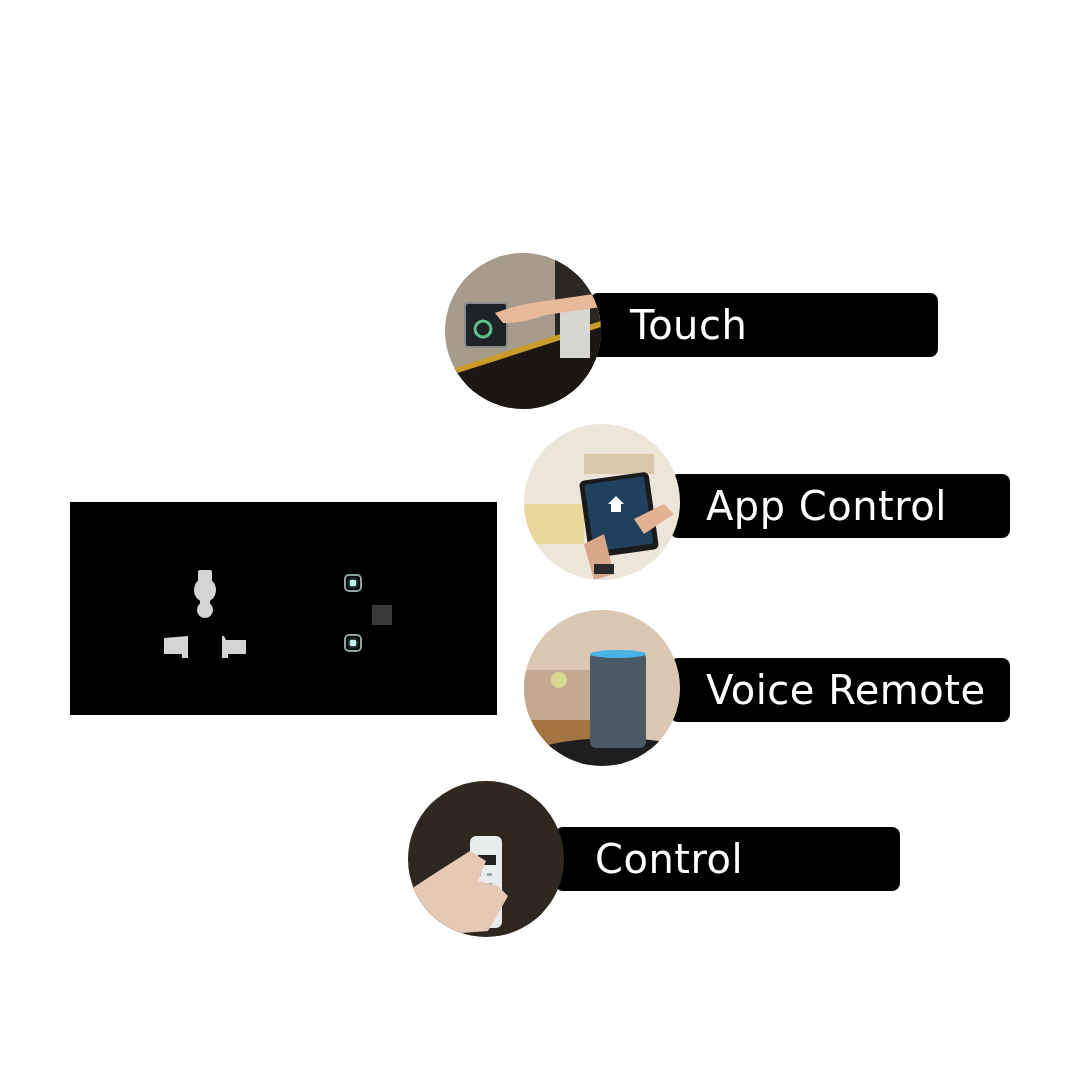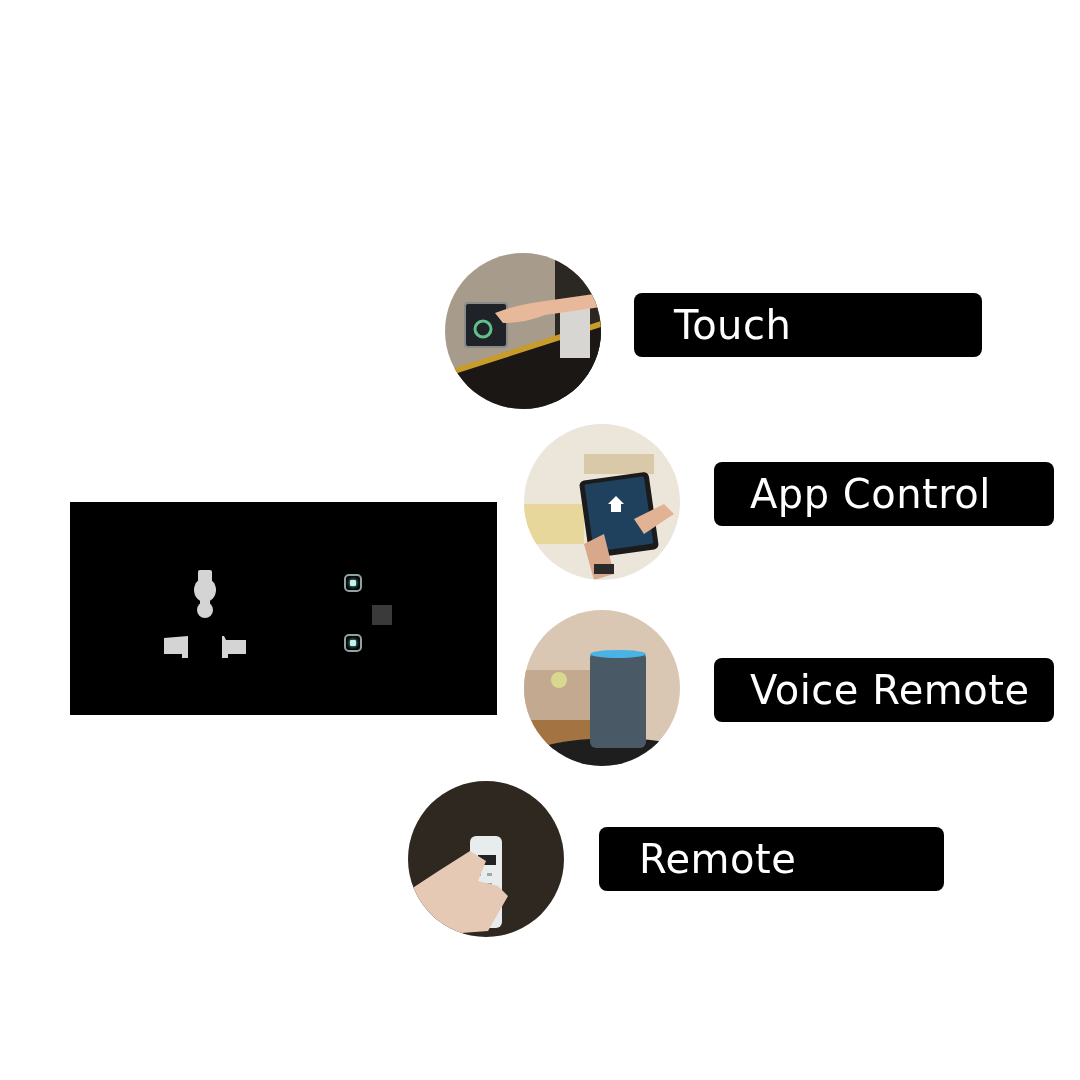--- a/index.html
+++ b/index.html
@@ -21,21 +21,21 @@
   .sw-btn::after {
     content: ""; position: absolute; left: 4px; top: 4px; width: 6px; height: 6px;
     background: #bff5ee; border-radius: 1px; box-shadow: 0 0 4px #9ff0e6;
   }
   .sw-sq { position: absolute; width: 20px; height: 20px; background: #3a3a3a; }
 
   .feature { position: absolute; }
   .bar {
     position: absolute; background: #000000; border-radius: 8px;
     color: #ffffff; font-size: 40px; line-height: 64px; height: 64px;
-    box-sizing: border-box; white-space: nowrap; letter-spacing: 0.5px; margin-left: 44px;
+    box-sizing: border-box; white-space: nowrap; letter-spacing: 0.5px;
   }
   .bubble {
     position: absolute; width: 156px; height: 156px; border-radius: 50%;
     overflow: hidden;
   }
   .bubble svg { width: 100%; height: 100%; display: block; }
 </style>
 </head>
 <body>
 
@@ -67,21 +67,21 @@
       <polygon points="0,118 156,68 156,74 0,124" fill="#c99b2a"></polygon>
       <rect x="20" y="50" width="42" height="44" rx="3" fill="#1f2227" stroke="#8a8a8a" stroke-width="2"></rect>
       <circle cx="38" cy="76" r="8" fill="none" stroke="#5fc08c" stroke-width="3"></circle>
       <rect x="115" y="55" width="30" height="50" fill="#d8d6d2"></rect>
       <path d="M50 60 Q70 52 100 48 L156 40 L156 54 L100 62 Q80 70 58 70 Z" fill="#e7b99a"></path>
     </svg>
   </div>
 </div>
 
 <div class="feature">
-  <div class="bar" style="left:670px; top:462px; width:340px; padding-left:36px;">App Control</div>
+  <div class="bar" style="left:670px; top:474px; width:340px; padding-left:36px;">App Control</div>
   <div class="bubble" style="left:524px; top:424px;">
     <svg viewBox="0 0 156 156">
       <rect width="156" height="156" fill="#ece6da"></rect>
       <rect x="0" y="80" width="60" height="40" fill="#e8d79a"></rect>
       <rect x="60" y="30" width="70" height="20" fill="#d9c9a8"></rect>
       <rect x="60" y="52" width="70" height="78" rx="5" fill="#1b1b1b" transform="rotate(-8 95 91)"></rect>
       <rect x="65" y="56" width="60" height="68" rx="2" fill="#20415e" transform="rotate(-8 95 91)"></rect>
       <polygon points="92,72 100,80 84,80" fill="#ffffff"></polygon>
       <rect x="87" y="80" width="10" height="8" fill="#ffffff"></rect>
       <path d="M110 95 L140 80 L150 90 L120 110 Z" fill="#e1b394"></path>
@@ -100,21 +100,21 @@
       <circle cx="35" cy="70" r="8" fill="#d8d98f"></circle>
       <rect x="0" y="110" width="70" height="30" fill="#a37442"></rect>
       <ellipse cx="90" cy="150" rx="90" ry="22" fill="#1e1e1e"></ellipse>
       <rect x="66" y="42" width="56" height="96" rx="6" fill="#4a5966"></rect>
       <ellipse cx="94" cy="44" rx="28" ry="4" fill="#4ab3e6"></ellipse>
     </svg>
   </div>
 </div>
 
 <div class="feature">
-  <div class="bar" style="left:555px; top:827px; width:345px; padding-left:40px;">Remote</div>
+  <div class="bar" style="left:555px; top:827px; width:345px; padding-left:40px;">Control</div>
   <div class="bubble" style="left:408px; top:781px;">
     <svg viewBox="0 0 156 156">
       <rect width="156" height="156" fill="#2e2820"></rect>
       <rect x="62" y="55" width="32" height="92" rx="6" fill="#e8ecec"></rect>
       <rect x="70" y="74" width="18" height="10" fill="#222"></rect>
       <g fill="#9aa">
         <rect x="68" y="92" width="5" height="3"></rect>
           <rect x="79" y="92" width="5" height="3"></rect>
         <rect x="68" y="102" width="5" height="3"></rect>
           <rect x="79" y="102" width="5" height="3"></rect>

